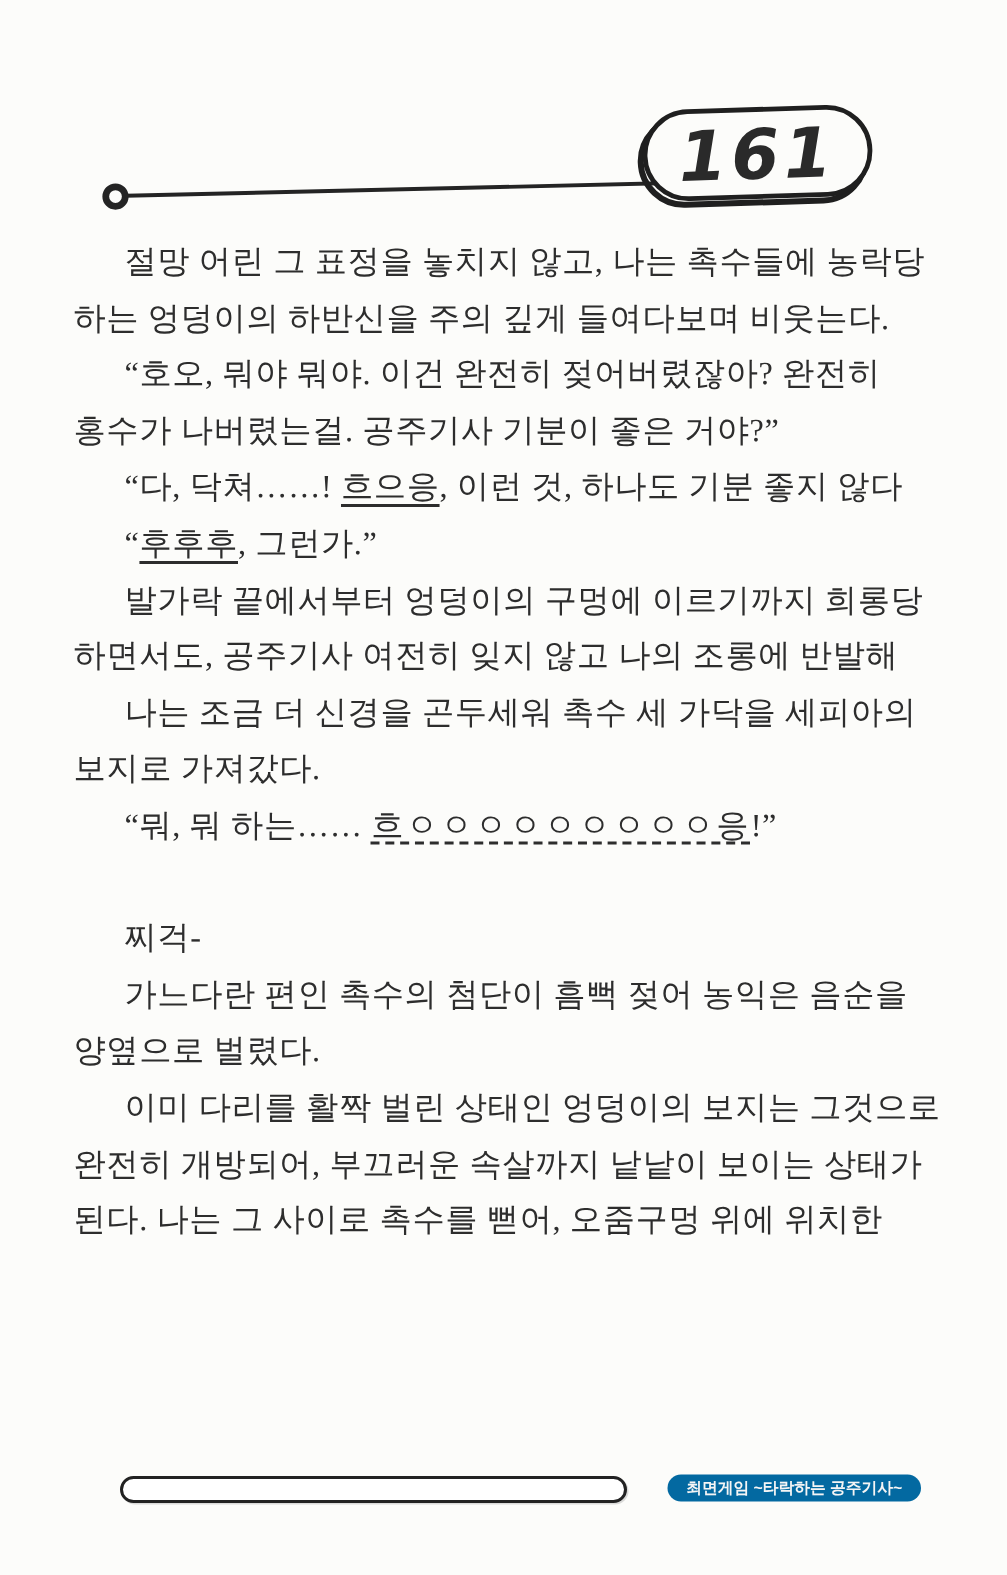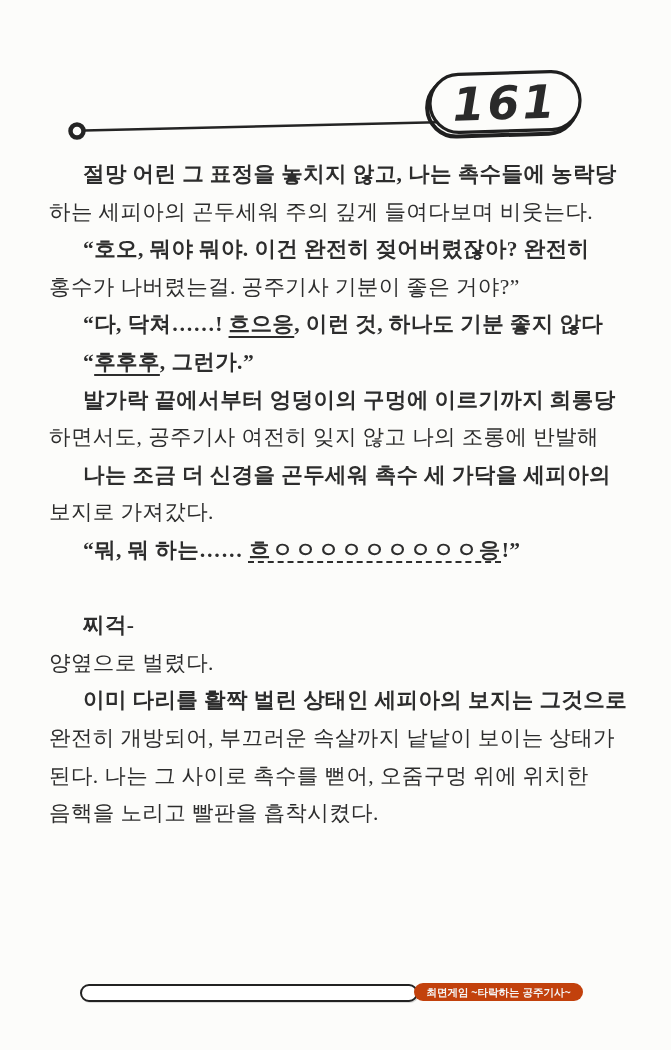--- a/index.html
+++ b/index.html
@@ -38,21 +38,21 @@
     width: 573px;
   }
   .line {
     font-size: 21.5px;
     line-height: 37.6px;
     height: 37.6px;
     letter-spacing: 0.4px;
     white-space: nowrap;
     color: #2d2d2d;
   }
-  .line.indent { padding-left: 34px; font-weight: bold; }
+  .line.indent { padding-left: 34px; }
   .line.blank { height: 37.6px; }
   .seg-u {
     text-decoration: underline;
     text-decoration-thickness: 1.5px;
     text-underline-offset: 5px;
   }
   .seg-ud {
     text-decoration: underline;
     text-decoration-style: dashed;
     text-decoration-thickness: 1.6px;
@@ -69,23 +69,23 @@
     position: absolute;
     left: 80px; top: 2px;
     width: 338px; height: 18px;
     background: #ffffff;
     border: 2px solid #222222;
     border-radius: 10px;
     box-shadow: 1px 1px 0 #55555533;
   }
   .footer-badge {
     position: absolute;
-    left: 414px; top: 1px;
+    left: 445px; top: 1px;
     width: 169px; height: 18px;
-    background: #c2410c;
+    background: #0369a1;
     border-radius: 9px;
     color: #f5f5f5;
     font-family: "Liberation Sans", "DejaVu Sans", sans-serif;
     font-weight: bold;
     font-size: 10.5px;
     line-height: 18px;
     text-align: center;
     white-space: nowrap;
   }
 </style>
@@ -99,37 +99,37 @@
     <line x1="84" y1="130.5" x2="448" y2="122" stroke="#242424" stroke-width="2.6"></line>
     <g transform="rotate(-1.8 505 102)">
       <rect x="427" y="77" width="150" height="58" rx="29" fill="none" stroke="#1f1f1f" stroke-width="4"></rect>
       <rect x="430" y="73" width="150" height="58" rx="29" fill="#fcfcfa" stroke="#1f1f1f" stroke-width="3.2"></rect>
       <text class="page-number-text" x="505" y="119" text-anchor="middle">161</text>
     </g>
   </svg>
 
   <div class="text-block">
       <div class="line indent"><span>절망 어린 그 표정을 놓치지 않고, 나는 촉수들에 농락당</span></div>
-      <div class="line"><span>하는 세피아의 곤두세워 주의 깊게 들여다보며 비웃는다.</span></div>
+      <div class="line"><span>하는 엉덩이의 하반신을 주의 깊게 들여다보며 비웃는다.</span></div>
       <div class="line indent"><span>“호오, 뭐야 뭐야. 이건 완전히 젖어버렸잖아? 완전히</span></div>
       <div class="line"><span>홍수가 나버렸는걸. 공주기사 기분이 좋은 거야?”</span></div>
       <div class="line indent"><span>“다, 닥쳐……! </span><span class="seg-u">흐으응</span><span>, 이런 것, 하나도 기분 좋지 않다</span></div>
       <div class="line indent"><span>“</span><span class="seg-u">후후후</span><span>, 그런가.”</span></div>
       <div class="line indent"><span>발가락 끝에서부터 엉덩이의 구멍에 이르기까지 희롱당</span></div>
       <div class="line"><span>하면서도, 공주기사 여전히 잊지 않고 나의 조롱에 반발해</span></div>
       <div class="line indent"><span>나는 조금 더 신경을 곤두세워 촉수 세 가닥을 세피아의</span></div>
       <div class="line"><span>보지로 가져갔다.</span></div>
       <div class="line indent"><span>“뭐, 뭐 하는…… </span><span class="seg-ud">흐ㅇㅇㅇㅇㅇㅇㅇㅇㅇ응</span><span>!”</span></div>
       <div class="line blank"></div>
       <div class="line indent"><span>찌걱-</span></div>
+      <div class="line indent"><span>가느다란 편인 촉수의 첨단이 흠뻑 젖어 농익은 음순을</span></div>
       <div class="line"><span>양옆으로 벌렸다.</span></div>
-      <div class="line indent"><span>이미 다리를 활짝 벌린 상태인 세피아의 보지는 그것으로</span></div>
+      <div class="line indent"><span>이미 다리를 활짝 벌린 상태인 엉덩이의 보지는 그것으로</span></div>
       <div class="line"><span>완전히 개방되어, 부끄러운 속살까지 낱낱이 보이는 상태가</span></div>
       <div class="line"><span>된다. 나는 그 사이로 촉수를 뻗어, 오줌구멍 위에 위치한</span></div>
-      <div class="line"><span>음핵을 노리고 빨판을 흡착시켰다.</span></div>
     </div>
 
   <div class="footer">
     <div class="footer-pill"></div>
     <div class="footer-badge">최면게임 ~타락하는 공주기사~</div>
   </div>
 
 </div>
 
 </body></html>

